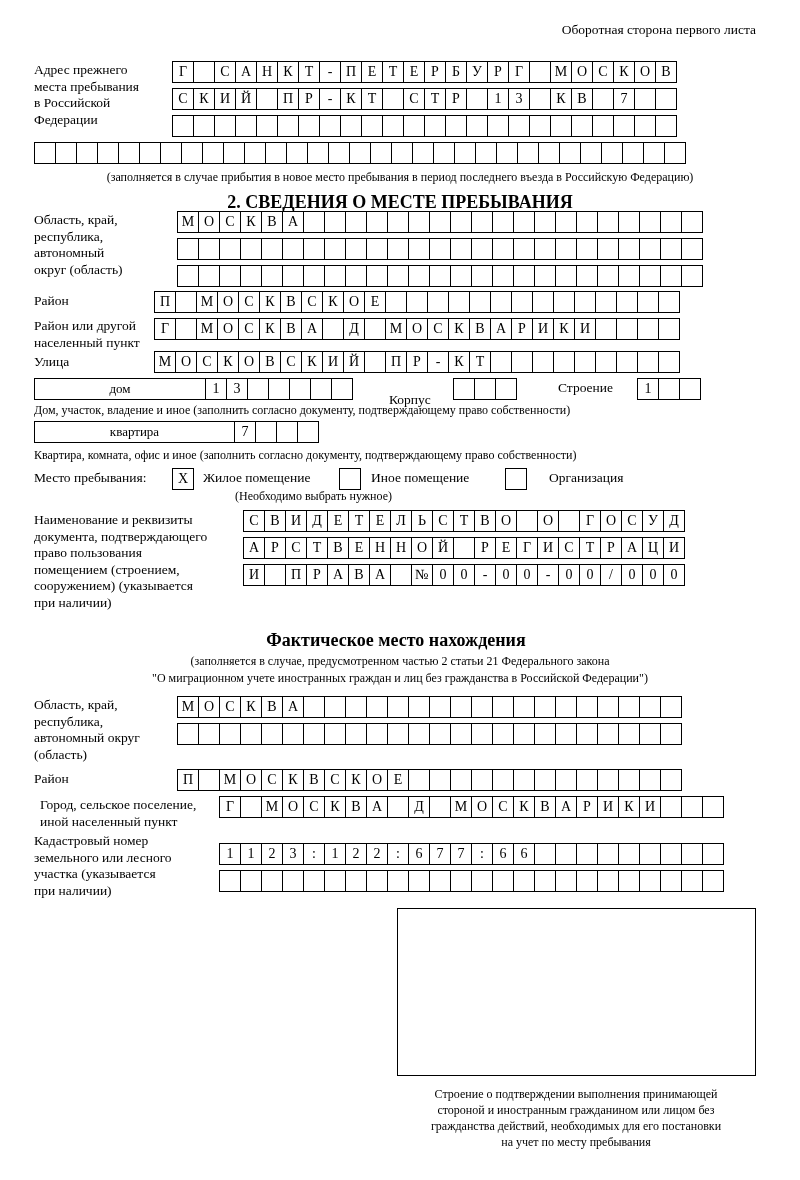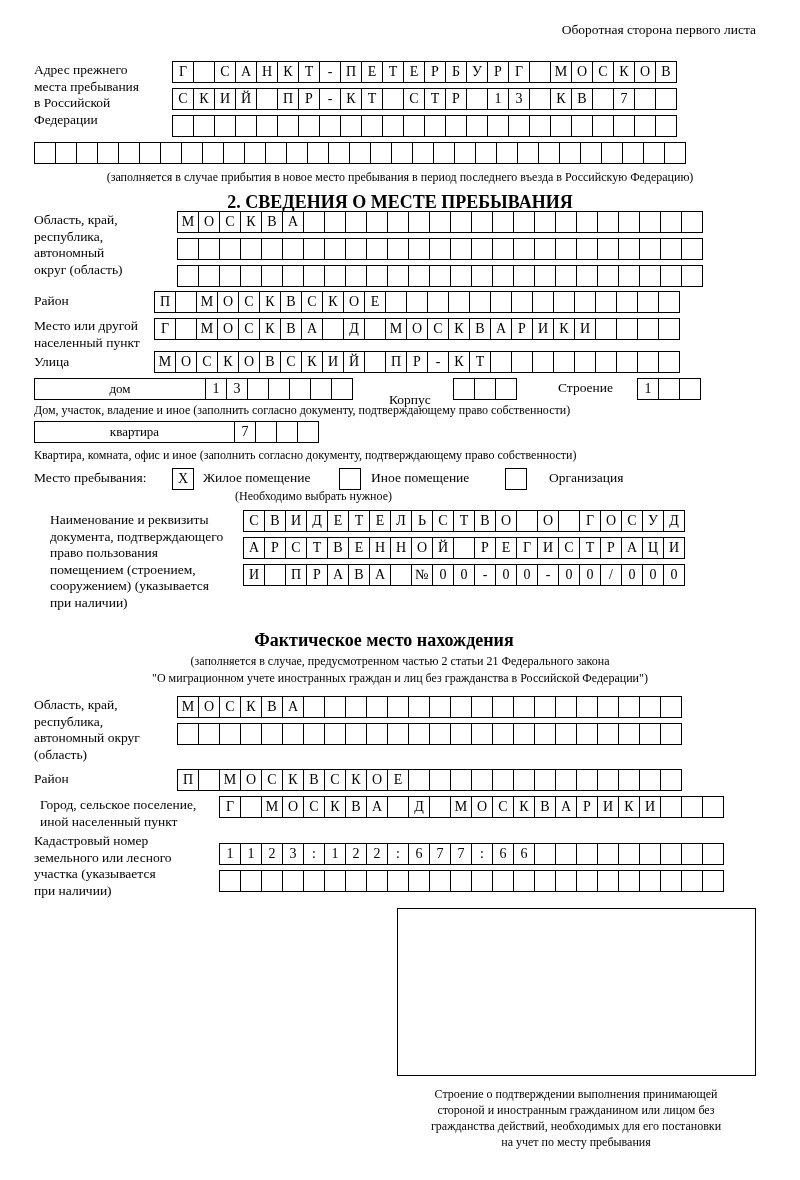--- a/index.html
+++ b/index.html
@@ -289,21 +289,21 @@
       <div class="cell"></div>
       <div class="cell"></div>
       <div class="cell"></div>
       <div class="cell"></div>
       <div class="cell"></div>
       <div class="cell"></div>
       <div class="cell"></div>
     </div>
 
   <div class="labelblk" style="left:34px;top:318px;width:140px;">
-    <div>Место или другой</div>
+    <div>Район или другой</div>
     <div>населенный пункт</div>
   </div>
   <div class="row cells" id="s2-city" style="left:154px;top:318px;">
       <div class="cell">Г</div>
       <div class="cell"></div>
       <div class="cell">М</div>
       <div class="cell">О</div>
       <div class="cell">С</div>
       <div class="cell">К</div>
       <div class="cell">В</div>
@@ -392,21 +392,21 @@
 
   <div class="labelblk" style="left:34px;top:470px;">Место пребывания:</div>
   <div class="checkbox" style="position:absolute;left:172px;top:468px;">X</div>
   <div class="labelblk" style="left:203px;top:470px;">Жилое помещение</div>
   <div class="checkbox" style="position:absolute;left:339px;top:468px;"></div>
   <div class="labelblk" style="left:371px;top:470px;">Иное помещение</div>
   <div class="checkbox" style="position:absolute;left:505px;top:468px;"></div>
   <div class="labelblk" style="left:549px;top:470px;text-align:center;">Организация</div>
   <div class="note" style="left:235px;top:489px;">(Необходимо выбрать нужное)</div>
 
-  <div class="labelblk" style="left:34px;top:512px;width:215px;margin-left:16px;">
+  <div class="labelblk" style="left:34px;top:512px;width:215px;">
     <div>Наименование и реквизиты</div>
     <div>документа, подтверждающего</div>
     <div>право пользования</div>
     <div>помещением (строением,</div>
     <div>сооружением) (указывается</div>
     <div>при наличии)</div>
   </div>
   <div class="row cells" id="s2-doc0" style="left:243px;top:510px;">
       <div class="cell">С</div>
       <div class="cell">В</div>
@@ -470,21 +470,21 @@
       <div class="cell">0</div>
       <div class="cell">-</div>
       <div class="cell">0</div>
       <div class="cell">0</div>
       <div class="cell">/</div>
       <div class="cell">0</div>
       <div class="cell">0</div>
       <div class="cell">0</div>
     </div>
 
-  <div class="sectitle center" style="left:0;top:630px;width:768px;">Фактическое место нахождения</div>
+  <div class="sectitle center" style="left:0;top:630px;width:768px;padding-left:12px;">Фактическое место нахождения</div>
   <div class="note center" style="left:34px;top:654px;width:732px;">(заполняется в случае, предусмотренном частью 2 статьи 21 Федерального закона</div>
   <div class="note center" style="left:34px;top:671px;width:732px;">"О миграционном учете иностранных граждан и лиц без гражданства в Российской Федерации")</div>
 
   <div class="labelblk" style="left:34px;top:697px;width:150px;">
     <div>Область, край,</div>
     <div>республика,</div>
     <div>автономный округ</div>
     <div>(область)</div>
   </div>
   <div class="row cells" id="al-reg0" style="left:177px;top:696px;">

